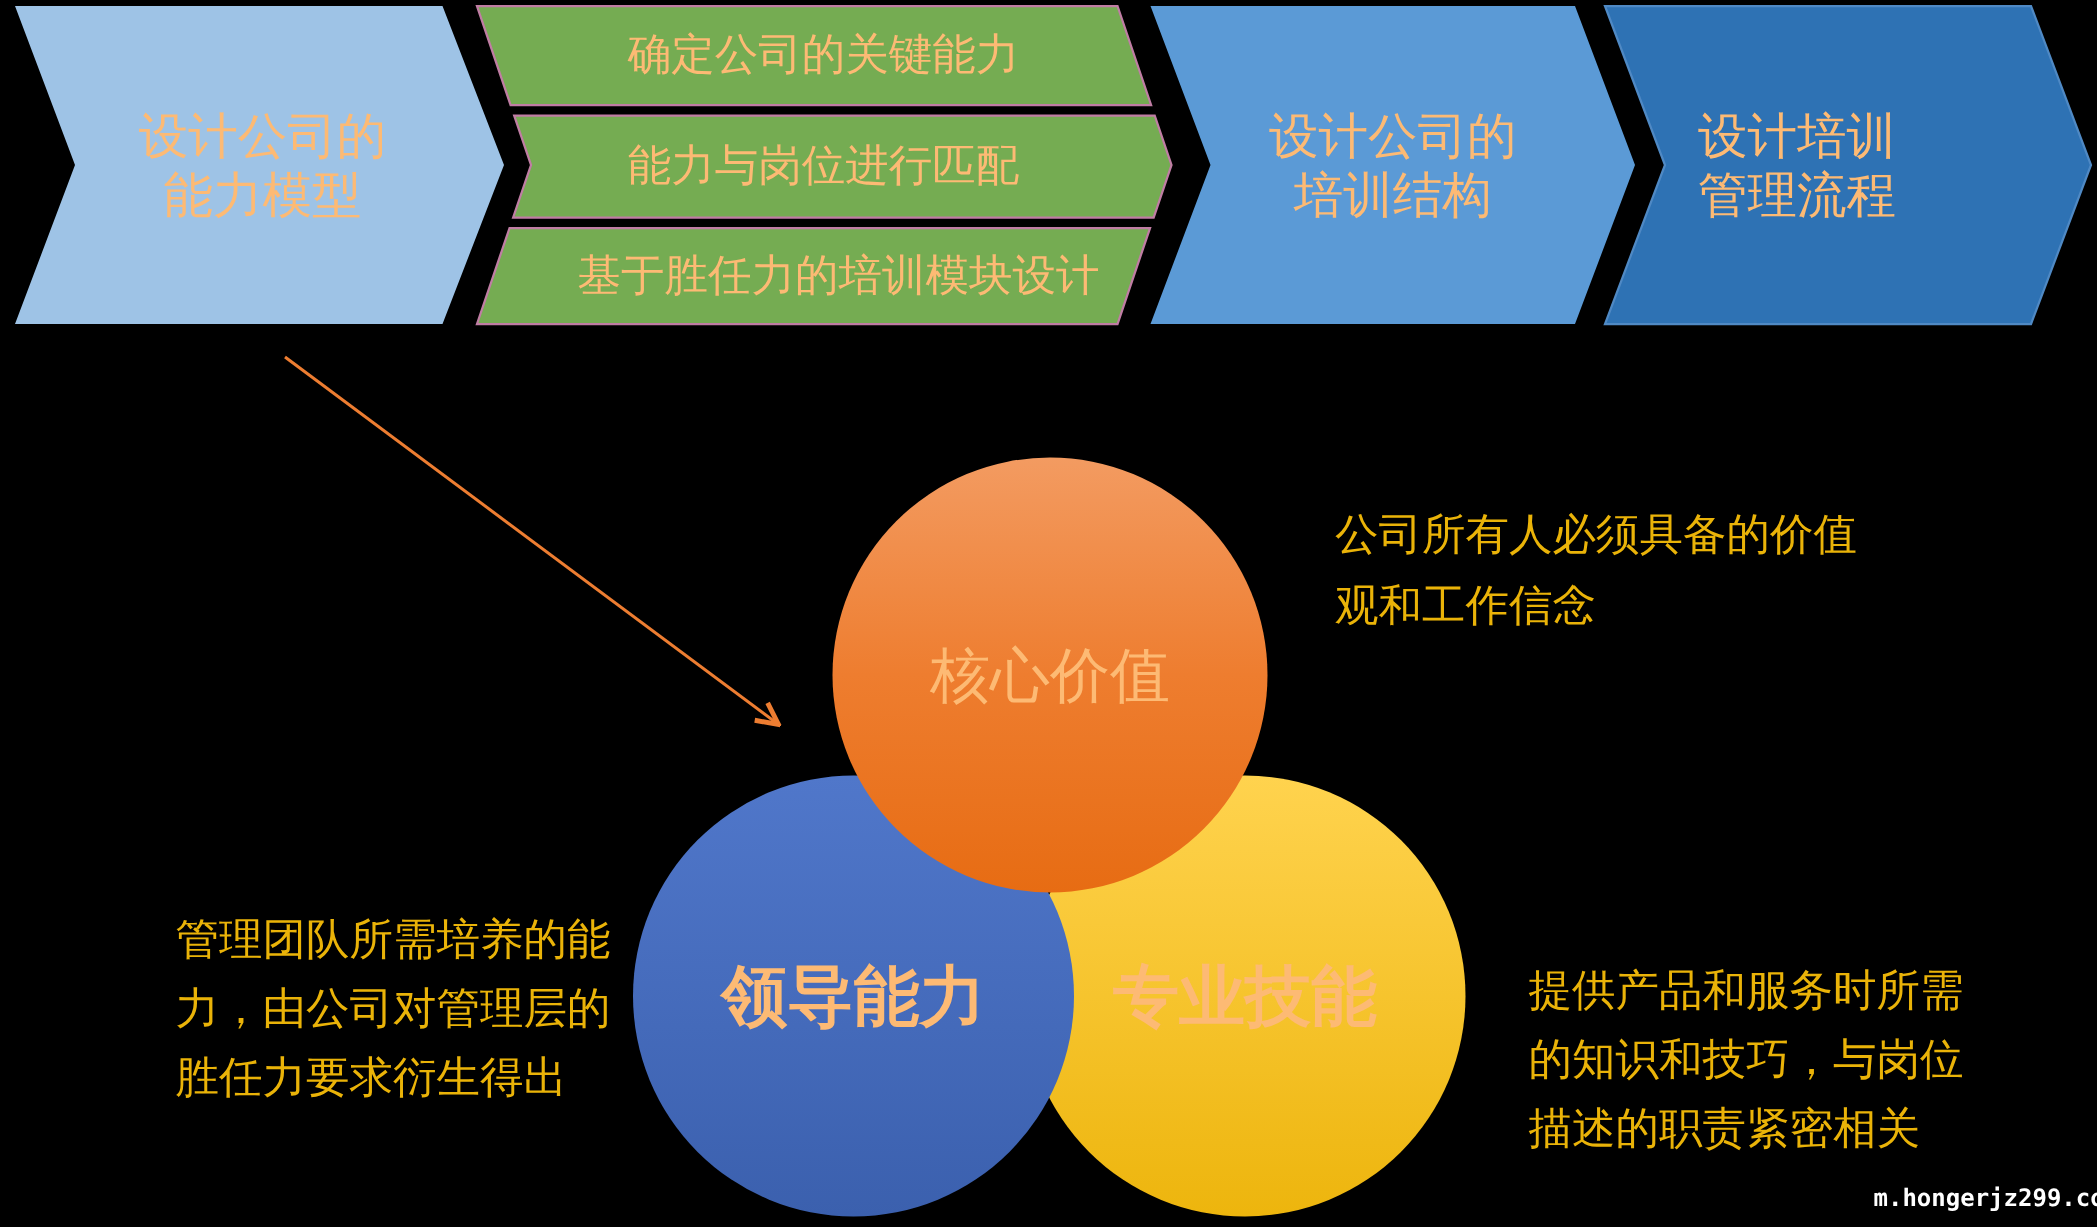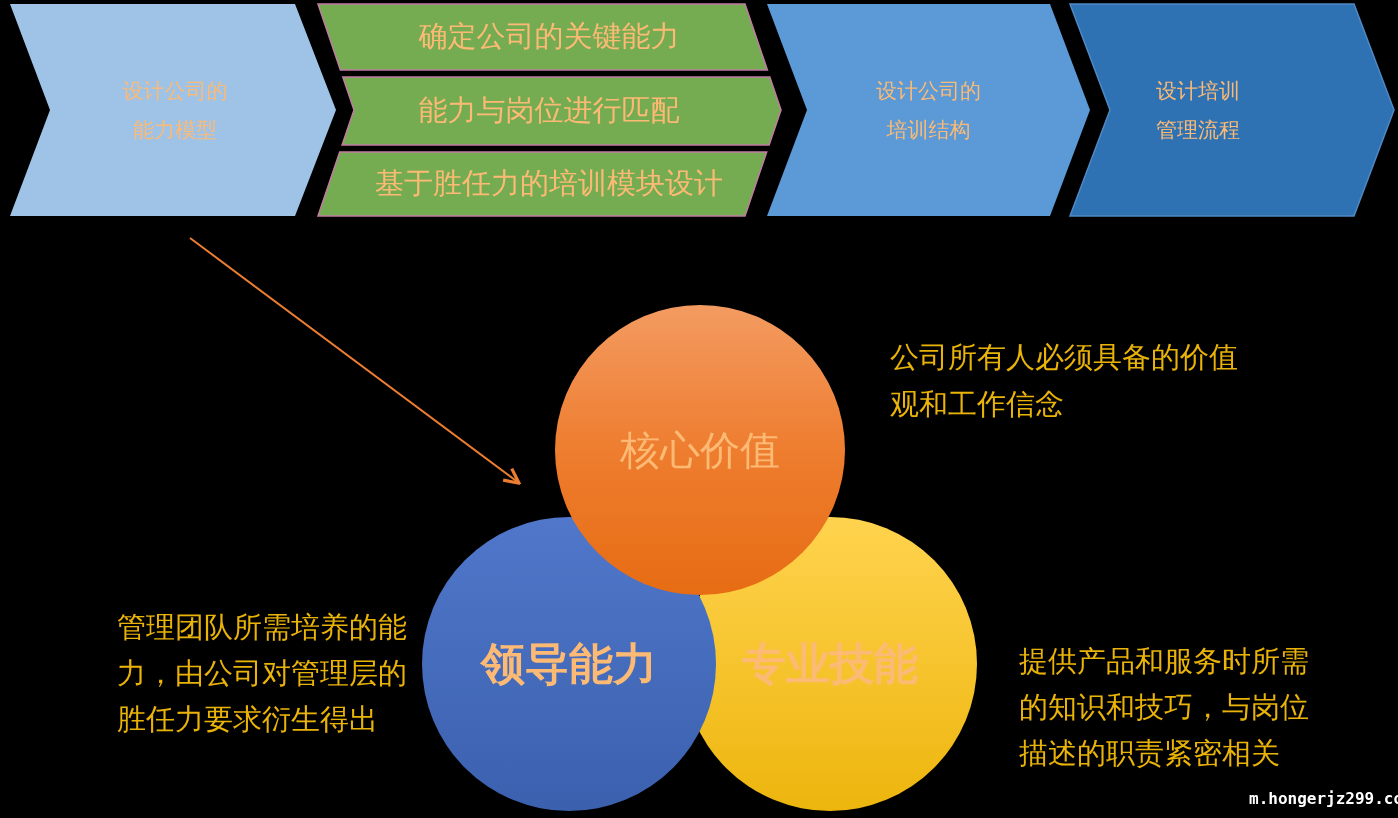--- a/index.html
+++ b/index.html
@@ -5,21 +5,21 @@
   html,body{margin:0;padding:0;}
   body{
     width:1398px;height:818px;background:#000000;overflow:hidden;position:relative;
     font-family:"Liberation Sans",sans-serif;
   }
   svg.shapes{position:absolute;left:0;top:0;}
   .lbl{
     position:absolute;display:flex;align-items:center;justify-content:center;
     text-align:center;color:#fdba74;white-space:pre-line;pointer-events:none;
   }
-  .step-lbl{font-size:21px;line-height:39px;font-weight:500;}
+  .step-lbl{font-size:33px;line-height:39px;font-weight:500;}
   .strip-lbl{font-size:29px;font-weight:500;}
   .circle-lbl-big{font-size:40px;font-weight:500;}
   .circle-lbl{font-size:44px;font-weight:700;}
   .ann{
     position:absolute;color:#eab308;font-size:29px;line-height:47px;
     white-space:pre-line;font-weight:500;
   }
   .watermark{
     position:absolute;left:1249px;top:789px;color:#ffffff;
     font-family:"DejaVu Sans Mono",monospace;font-weight:bold;font-size:16px;
@@ -73,21 +73,21 @@
 
 <div class="lbl step-lbl" style="left:10px;top:4px;width:330px;height:212px;">设计公司的
 能力模型</div>
 <div class="lbl step-lbl" style="left:767px;top:4px;width:323px;height:212px;">设计公司的
 培训结构</div>
 <div class="lbl step-lbl" style="left:1036px;top:4px;width:324px;height:212px;">设计培训
 管理流程</div>
 
 <div class="lbl strip-lbl" style="left:318px;top:4px;width:462px;height:66px;">确定公司的关键能力</div>
 <div class="lbl strip-lbl" style="left:318px;top:77px;width:462px;height:68px;">能力与岗位进行匹配</div>
-<div class="lbl strip-lbl" style="left:318px;top:152px;width:462px;height:64px;">基于胜任力的培训模块设计</div>
+<div class="lbl strip-lbl" style="left:328px;top:152px;width:462px;height:64px;">基于胜任力的培训模块设计</div>
 
 <div class="lbl circle-lbl-big" style="left:555px;top:305px;width:290px;height:290px;">核心价值</div>
 <div class="lbl circle-lbl" style="left:422px;top:517px;width:294px;height:294px;">领导能力</div>
 <div class="lbl circle-lbl" style="left:683px;top:517px;width:294px;height:294px;">专业技能</div>
 
 <div class="ann" style="left:890px;top:334px;width:380px;">公司所有人必须具备的价值
 观和工作信念</div>
 <div class="ann" style="left:117px;top:604px;width:330px;line-height:46px;">管理团队所需培养的能
 力，由公司对管理层的
 胜任力要求衍生得出</div>

